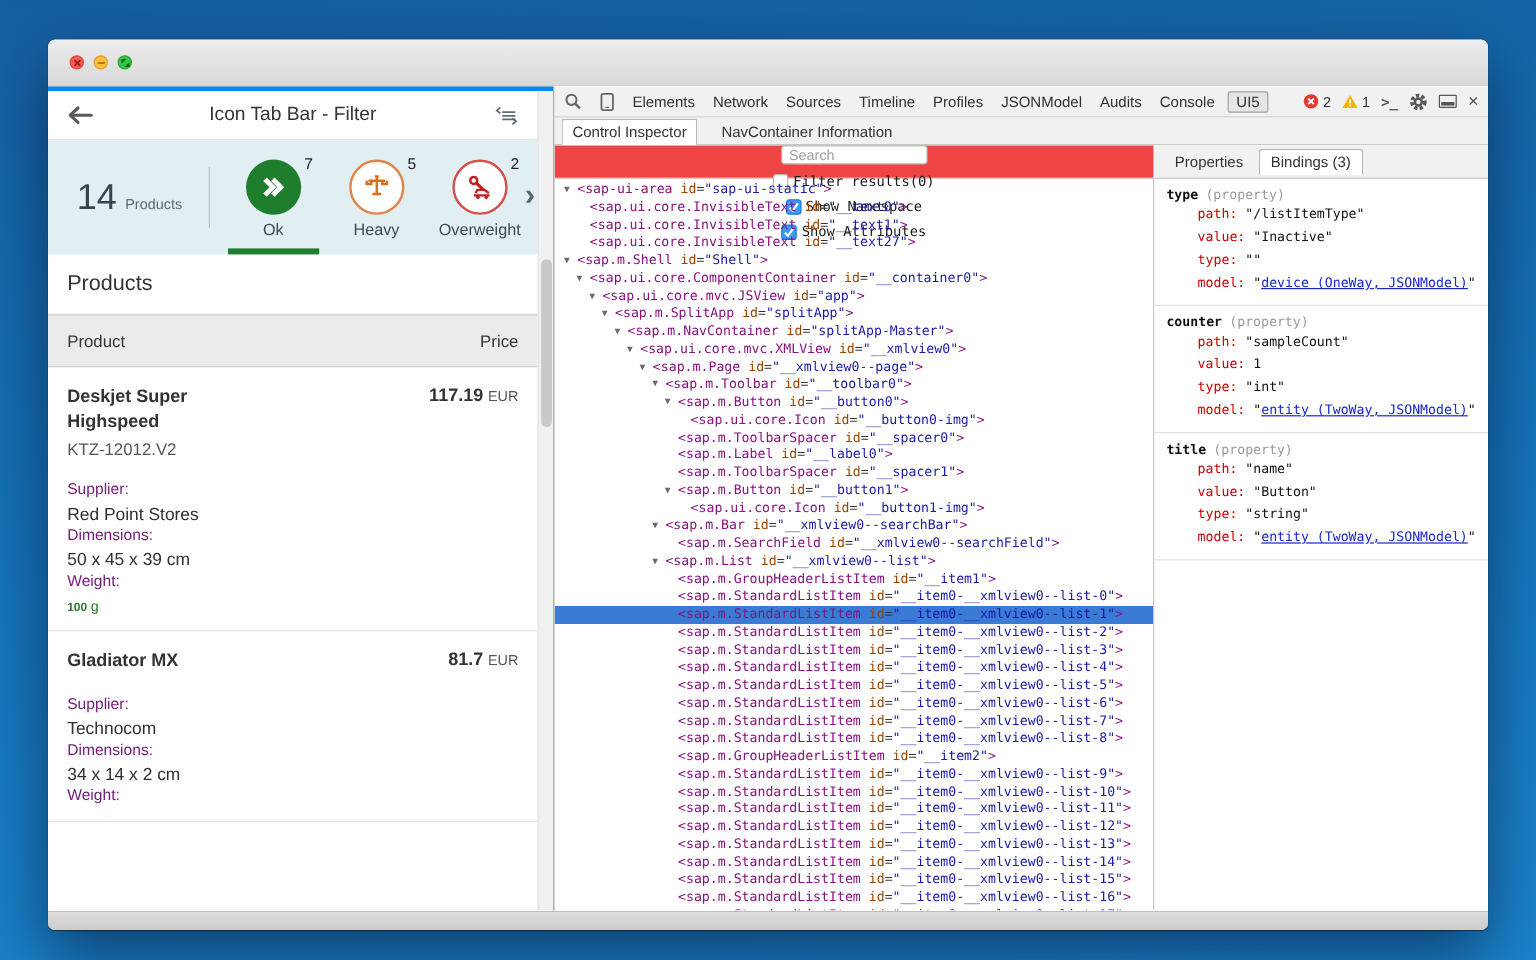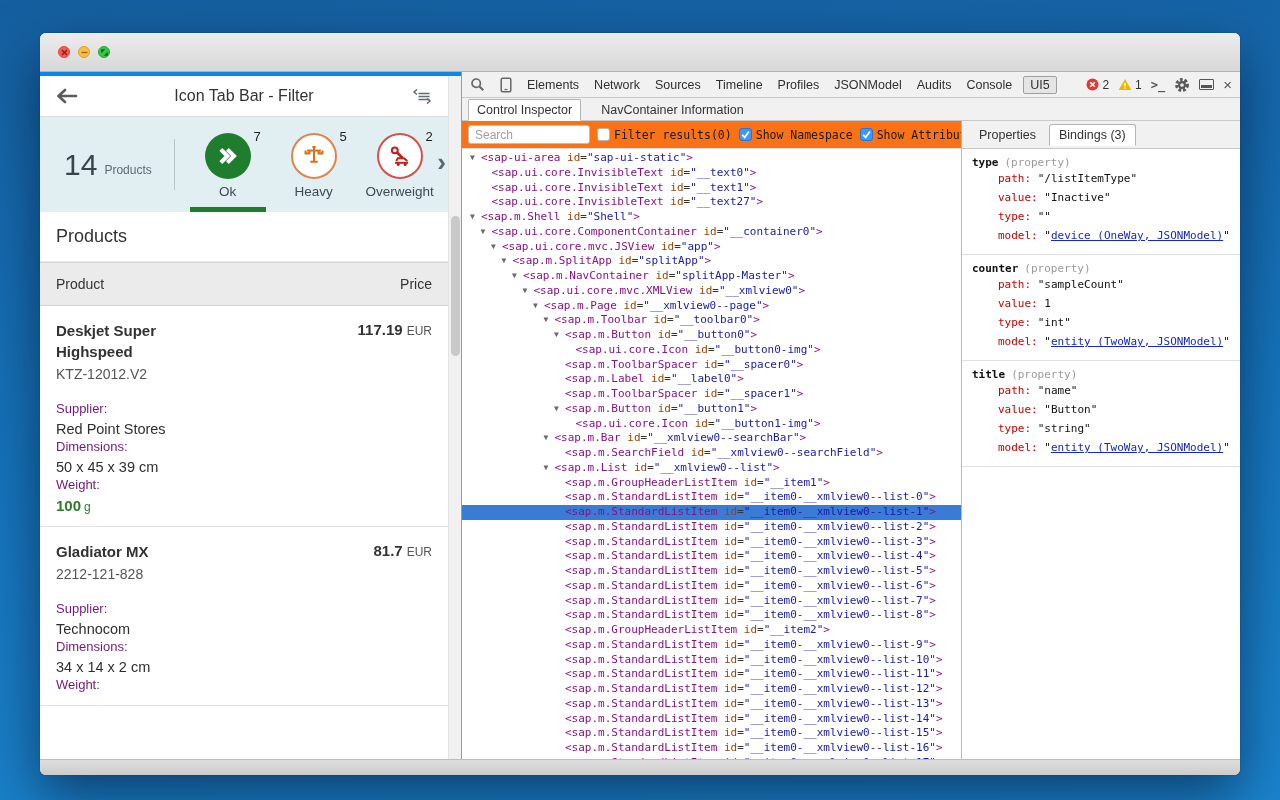--- a/index.html
+++ b/index.html
@@ -55,39 +55,39 @@
   .item { padding:14px 16px 12px; border-bottom:1px solid #e3e3e3; }
   .row1 { display:flex; justify-content:space-between; align-items:flex-start; }
   .iname { font-size:15px; font-weight:bold; color:#333; max-width:150px; line-height:1.4; }
   .iprice { white-space:nowrap; margin-top:1px; }
   .pnum { font-size:15px; font-weight:bold; color:#333; }
   .pcur { font-size:12px; color:#555; margin-left:4px; }
   .icode { font-size:14px; color:#555; margin-top:4px; }
   .pairs { margin-top:17px; }
   .plabel { font-size:13px; color:#701a75; margin-top:9px; }
   .pvalue { font-size:14.5px; color:#2f2f2f; margin-top:4px; }
-  .wnum { font-size:15px; font-weight:bold; color:#2b7d2b; }
+  .wnum { font-size:10px; font-weight:bold; color:#2b7d2b; }
   .wunit { font-size:12px; color:#2b7d2b; margin-left:3px; }
   
   .devtools { flex:1; border-left:1px solid #9a9a9a; display:flex; flex-direction:column; background:#fff; overflow:hidden; }
   .dt-toolbar { height:26px; background:#f1f1f1; border-bottom:1px solid #c9c9c9; display:flex; align-items:center; padding:0 8px; gap:15px; }
   .dt-tab { font-size:12.5px; color:#303030; cursor:pointer; white-space:nowrap; }
   .dt-tab.active { background:#e5e5e5; border:1px solid #a0a0a0; border-radius:2px; padding:1px 6px; margin:-2px -4px; }
   .dt-right { margin-left:auto; display:flex; align-items:center; gap:9px; }
   .badge { display:flex; align-items:center; gap:3px; font-size:12px; color:#333; cursor:pointer; }
   .consoleglyph { font-family:"DejaVu Sans Mono",monospace; font-size:12px; font-weight:bold; color:#555; cursor:pointer; }
   .closex { font-size:15px; color:#555; cursor:pointer; line-height:1; }
   .dockicon { position:relative; width:15px; height:11px; border:1.5px solid #555; border-radius:1px; cursor:pointer; }
   .dockicon::after { content:""; position:absolute; left:1px; right:1px; bottom:1px; height:3px; background:#555; }
   .dt-subtabs { height:23px; background:#f1f1f1; border-bottom:1px solid #c9c9c9; display:flex; align-items:flex-end; padding-left:6px; gap:12px; }
   .subtab { font-size:12.5px; color:#333; padding:3px 8px; cursor:pointer; white-space:nowrap; }
   .subtab.active { background:#fff; border:1px solid #b5b5b5; border-bottom-color:#fff; margin-bottom:-1px; border-radius:2px 2px 0 0; position:relative; }
   .dt-content { flex:1; display:flex; overflow:hidden; }
   .dt-tree-panel { width:500px; display:flex; flex-direction:column; border-right:1px solid #b9b9b9; overflow:hidden; }
-  .dt-filterbar { height:28px; border-bottom:1px solid #ddd; background:#f97316; display:flex; align-items:center; padding:0 6px; gap:7px; }
+  .dt-filterbar { height:28px; border-bottom:1px solid #ddd; background:#ef4444; display:flex; align-items:center; padding:0 6px; gap:7px;flex-direction:column; }
   .dt-filterbar input { width:122px; height:19px; border:1px solid #bfbfbf; border-radius:3px; font-size:12px; padding:0 6px; color:#444; outline:none; font-family:"Liberation Sans",sans-serif; }
   .dt-filterbar input::placeholder { color:#a0a0a0; }
   .cbgroup { display:flex; align-items:center; gap:4px; cursor:pointer; }
   .cb { width:13px; height:13px; border-radius:3px; flex:none; display:flex; align-items:center; justify-content:center; }
   .cb.off { background:#fff; border:1px solid #b7b7b7; }
   .cb.on { background:#3b99fc; border:1px solid #1f7ad9; }
   .cblabel { font-family:"DejaVu Sans Mono",monospace; font-size:11.5px; color:#1a1a1a; white-space:nowrap; }
   .dt-tree { flex:1; overflow:hidden; padding-top:2px; font-family:"DejaVu Sans Mono",monospace; font-size:11px; }
   .trow { line-height:14.75px; height:14.75px; white-space:nowrap; cursor:pointer; }
   .trow.sel { background:#3a7bd5; }
@@ -228,21 +228,20 @@
                     <span class="iprice"><span class="pnum">117.19</span><span class="pcur">EUR</span></span>
                   </div>
                   <div class="icode">KTZ-12012.V2</div>
                   <div class="pairs"><span class="plabel">Supplier:</span><div class="pvalue">Red Point Stores</div><span class="plabel">Dimensions:</span><div class="pvalue">50 x 45 x 39 cm</div><span class="plabel">Weight:</span><div class="pvalue"><span class="wnum">100</span><span class="wunit">g</span></div></div>
                 </div>
                 <div class="item">
                   <div class="row1">
                     <span class="iname">Gladiator MX</span>
                     <span class="iprice"><span class="pnum">81.7</span><span class="pcur">EUR</span></span>
                   </div>
-                  <div class="icode">2212-121-828</div>
                   <div class="pairs"><span class="plabel">Supplier:</span><div class="pvalue">Technocom</div><span class="plabel">Dimensions:</span><div class="pvalue">34 x 14 x 2 cm</div><span class="plabel">Weight:</span></div>
                 </div>
               </div>
           </div>
           <div class="app-scrollbar">
               <div class="thumb"></div>
             </div>
         </div>
       </div>
 

